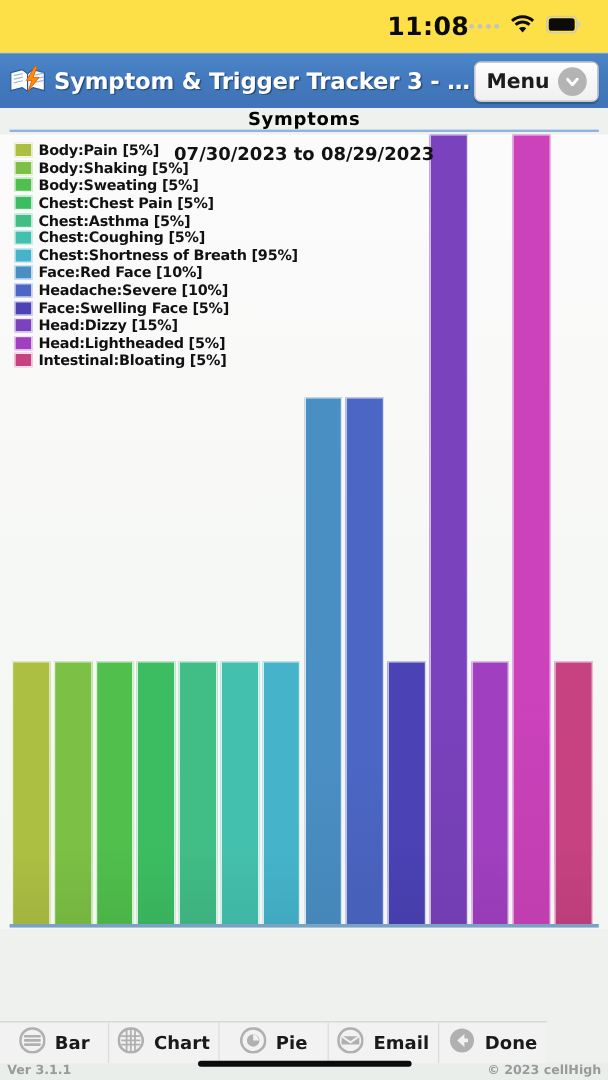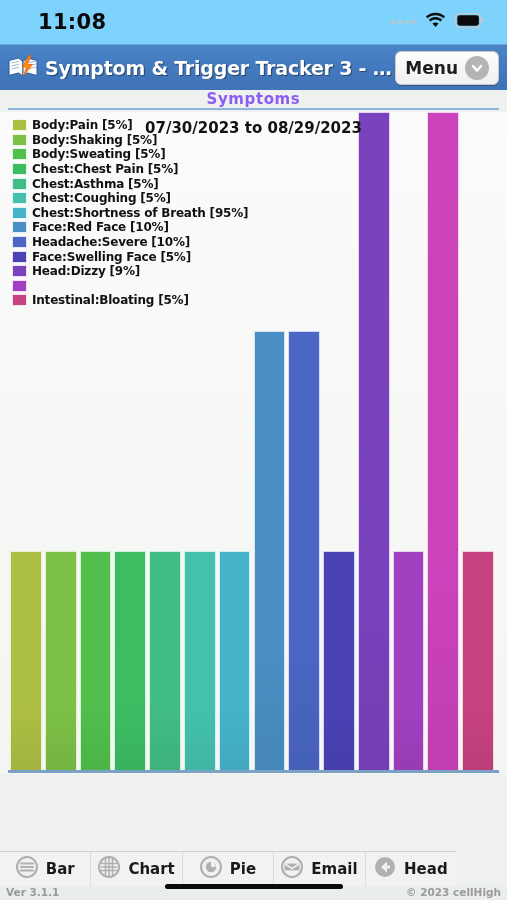--- a/index.html
+++ b/index.html
@@ -7,22 +7,22 @@
     width: 507px; height: 900px;
     font-family: "DejaVu Sans", "Liberation Sans", sans-serif;
     background: #eef1ee;
     overflow: hidden;
   }
   #app { position: relative; width: 507px; height: 900px; }
 
   
   .statusbar {
     position: absolute; left: 0; top: 0; width: 507px; height: 44px;
-    background: #7dd3fc;
-    display: flex; align-items: center; justify-content: space-between;
+    background: #fde047;
+    display: flex; align-items: center; justify-content: flex-end;
     padding: 0 22px 0 38px;
   }
   .status-time {
     font-size: 21px; font-weight: bold; color: #0a0a0a;
     letter-spacing: 0.3px;
   }
   .status-right { display: flex; align-items: center; gap: 9px; }
   .cell-dots { display: flex; gap: 3px; align-items: center; }
   .cell-dots i { width: 4px; height: 4px; border-radius: 50%; background: #c2c2c2; display:block; }
 
@@ -50,21 +50,21 @@
   .menu-btn .lbl { font-size: 17px; font-weight: bold; color: #1d1d1d; }
   .chev-circle {
     width: 24px; height: 24px; border-radius: 50%;
     background: #b4b4b4; display: flex; align-items: center; justify-content: center;
   }
 
   
   .chart-title {
     position: absolute; left: 0; top: 90px; width: 507px;
     text-align: center; font-size: 15px; font-weight: bold;
-    color: #8b5cf6; letter-spacing: 0.6px;
+    color: #000000; letter-spacing: 0.6px;
   }
   .title-rule {
     position: absolute; left: 8px; top: 108px; width: 491px; height: 2px;
     background: #8fb4de;
   }
   .chart-dates {
     position: absolute; left: 0; top: 107px; width: 507px;
     text-align: center; font-size: 15px; font-weight: bold; color: #121212; margin-top: 12px;
   }
 
@@ -237,24 +237,25 @@
       <div class="legend-row">
         <span class="legend-sw" style="background: rgb(75, 102, 196);"></span>
         <span class="legend-lbl">Headache:Severe [10%]</span>
       </div>
       <div class="legend-row">
         <span class="legend-sw" style="background: rgb(74, 66, 181);"></span>
         <span class="legend-lbl">Face:Swelling Face [5%]</span>
       </div>
       <div class="legend-row">
         <span class="legend-sw" style="background: rgb(122, 66, 189);"></span>
-        <span class="legend-lbl">Head:Dizzy [9%]</span>
+        <span class="legend-lbl">Head:Dizzy [15%]</span>
       </div>
       <div class="legend-row">
         <span class="legend-sw" style="background: rgb(160, 64, 192);"></span>
+        <span class="legend-lbl">Head:Lightheaded [5%]</span>
       </div>
       <div class="legend-row">
         <span class="legend-sw" style="background: rgb(198, 66, 129);"></span>
         <span class="legend-lbl">Intestinal:Bloating [5%]</span>
       </div>
     </div>
 
   <div class="toolbar" id="toolbar">
       <div class="tb-item">
         <span><svg width="22" height="22" viewBox="0 0 22 22">
@@ -284,21 +285,21 @@
             <path d="M3.6 7.6h14.8v6.8H3.6z" fill="#b0b0b0"></path>
             <path d="M3.6 7.6 L11 12.6 L18.4 7.6" fill="none" stroke="#f2f2f2" stroke-width="1.6"></path>
           </svg></span>
         <span class="tb-lbl">Email</span>
       </div>
       <div class="tb-item">
         <span><svg width="22" height="22" viewBox="0 0 22 22">
             <circle cx="11" cy="11" r="10" fill="#b0b0b0"></circle>
             <path d="M13 5.6 L7 11 L13 16.4 L13 12.6 L16 12.6 L16 9.4 L13 9.4 Z" fill="#f2f2f2"></path>
           </svg></span>
-        <span class="tb-lbl">Head</span>
+        <span class="tb-lbl">Done</span>
       </div>
     </div>
 
   <div class="footer">
     <span class="ver">Ver 3.1.1</span>
     <span class="copy">© 2023 cellHigh</span>
   </div>
   <div class="home-ind"></div>
 
 </div>

